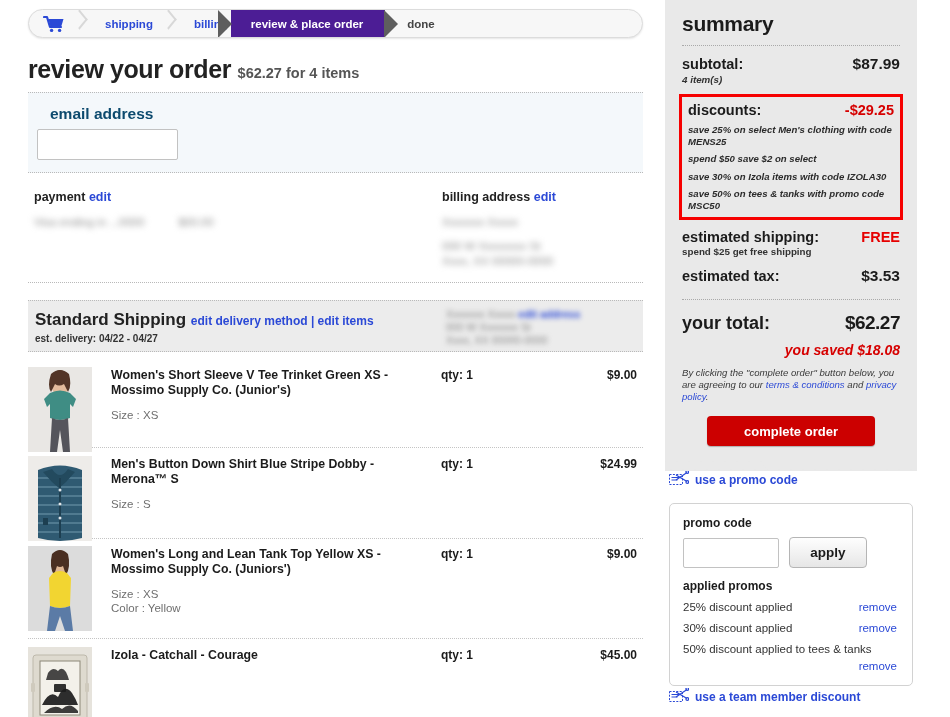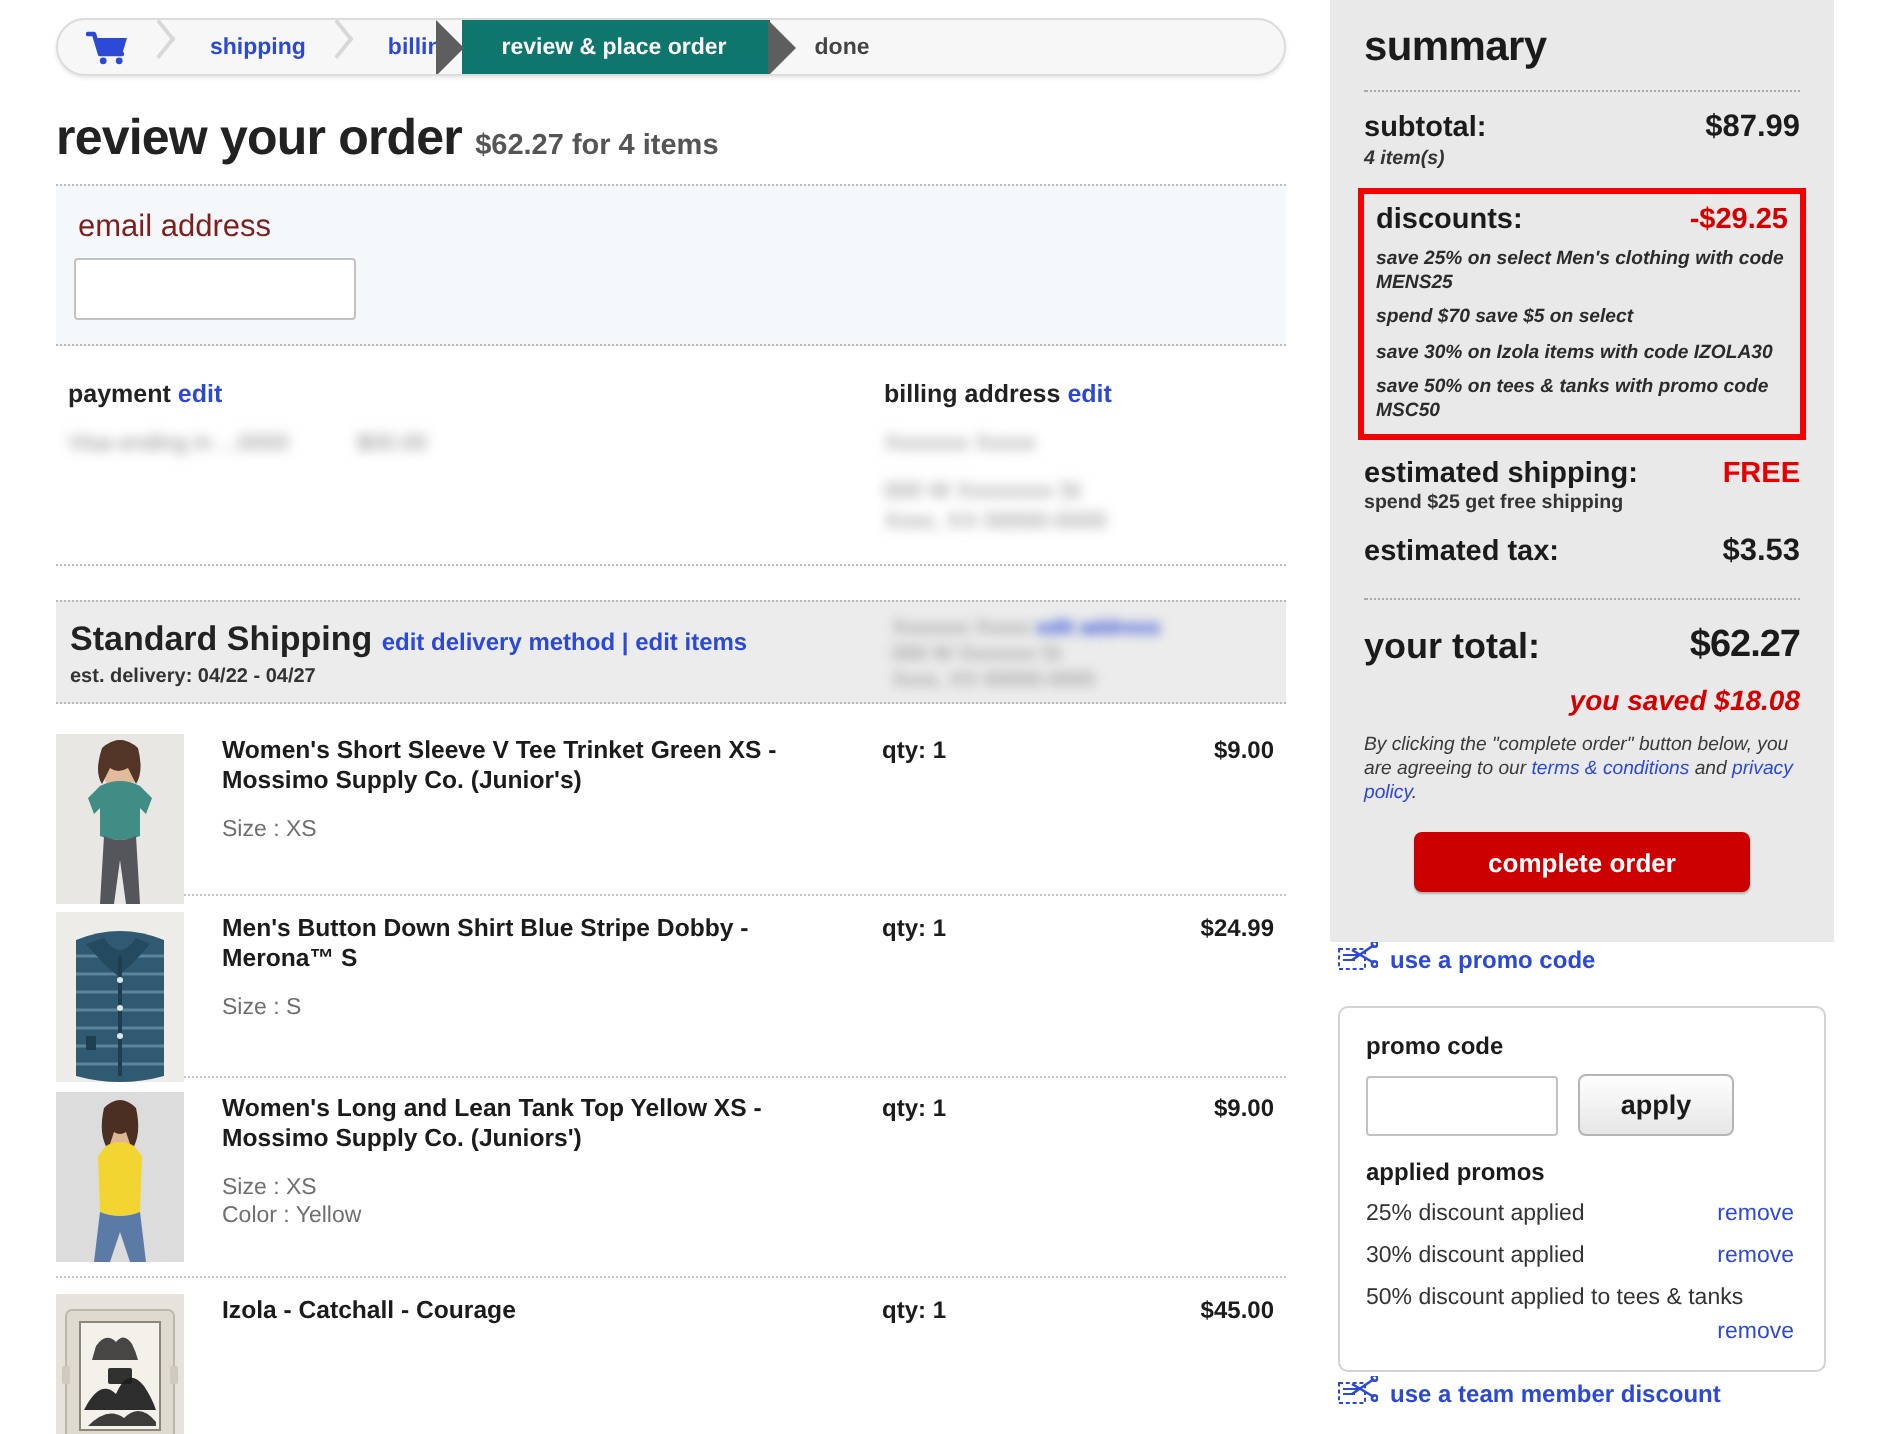--- a/index.html
+++ b/index.html
@@ -60,21 +60,21 @@
   }
   .chev::before {
     content: ""; position: absolute; left: 0; top: 3px;
     width: 11px; height: 11px;
     border-top: 2px solid #d8d8d8;
     border-right: 2px solid #d8d8d8;
     transform: rotate(45deg) skew(6deg,6deg);
   }
   
   .crumb.active {
-    background: #0f766e;
+    background: #4c1d95;
     color: #fff;
     padding-left: 4px;
     margin-left: -6px;
   }
   .crumb.active .lbl { color:#fff; padding: 0 22px 0 16px; }
   .crumb.active::before {
     content: ""; position: absolute; left: -13px; top: 0;
     width: 0; height: 0;
     border-top: 14px solid transparent;
     border-bottom: 14px solid transparent;
@@ -101,22 +101,22 @@
 
   
   .email-block {
     position: absolute; left: 28px; top: 92px;
     width: 615px; height: 81px;
     background: #f4f8fb;
     border-top: 1px dotted #b9b9b9;
     border-bottom: 1px dotted #b9b9b9;
   }
   .email-label {
-    position: absolute; left: 11px; top: 12px;
-    font-size: 15.5px; font-weight: normal; color: #7f1d1d;
+    position: absolute; left: 22px; top: 12px;
+    font-size: 15.5px; font-weight: bold; color: #0c4a6e;
   }
   .email-input {
     position: absolute; left: 9px; top: 36px;
     width: 141px; height: 31px;
     border: 1px solid #c2c2c2;
     background: #fff;
     border-radius: 2px;
     font-size: 12px;
     padding: 0 5px;
     font-family: "Liberation Sans", sans-serif;
@@ -527,21 +527,21 @@
           <span class="sum-val">$87.99</span>
         </div>
         <div class="sum-note">4 item(s)</div>
 
         <div class="discount-box">
           <div class="sum-line">
             <span class="sum-key">discounts:</span>
             <span class="disc-val">-$29.25</span>
           </div>
           <div class="disc-line">save 25% on select Men's clothing with code MENS25</div>
-          <div class="disc-line">spend $70 save $5 on select</div>
+          <div class="disc-line">spend $50 save $2 on select</div>
           <div class="disc-line">save 30% on Izola items with code IZOLA30</div>
           <div class="disc-line">save 50% on tees &amp; tanks with promo code MSC50</div>
         </div>
 
         <div class="sum-line">
           <span class="sum-key">estimated shipping:</span>
           <span class="free">FREE</span>
         </div>
         <div class="sum-note plain">spend $25 get free shipping</div>
 

